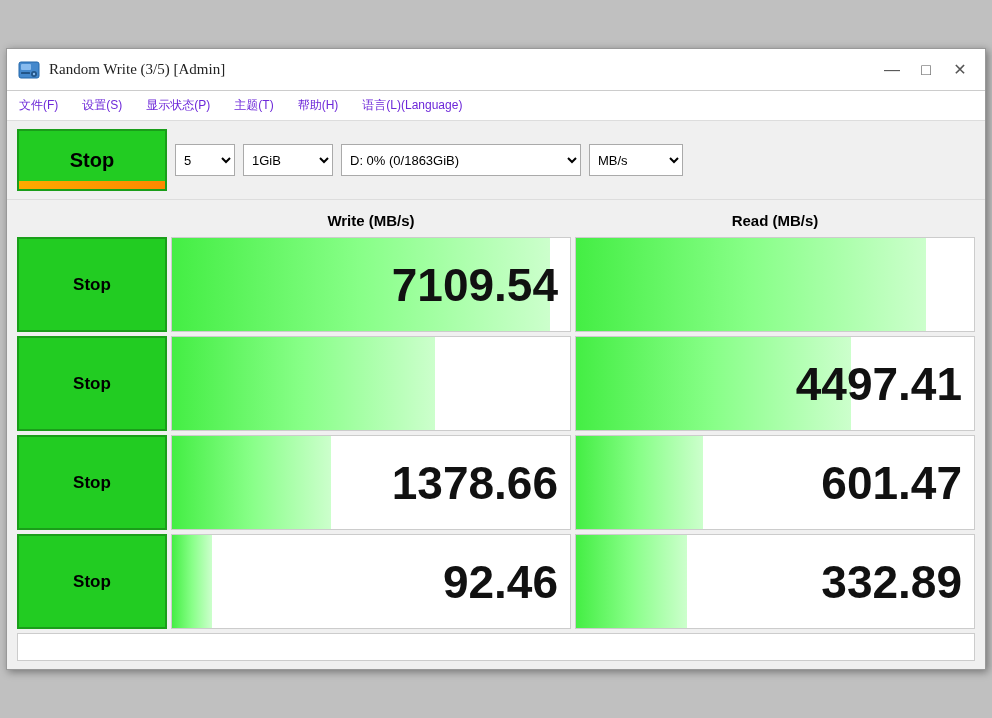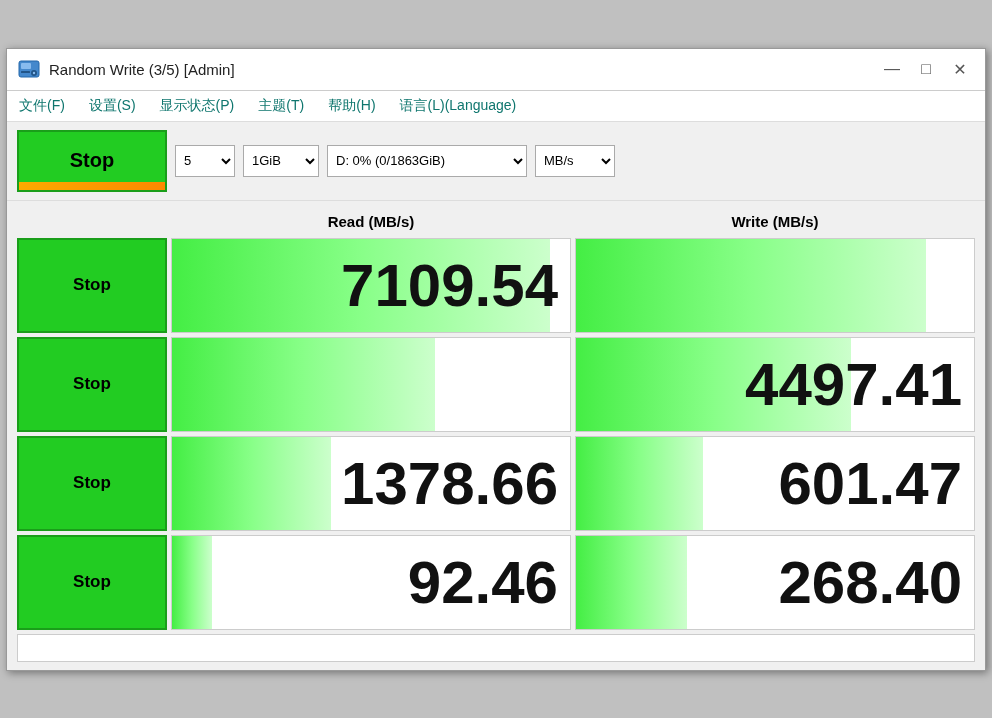--- a/index.html
+++ b/index.html
@@ -24,20 +24,21 @@
       align-items: center;
       justify-content: space-between;
       padding: 6px 10px;
       border-bottom: 1px solid #ccc;
       height: 42px;
     }
     .title-left {
       display: flex;
       align-items: center;
       gap: 8px;
+      font-family: Liberation Serif, serif;
     }
     .title-icon {
       width: 24px;
       height: 24px;
     }
     .title-text {
       font-size: 15px;
       font-weight: 500;
       color: #222;
     }
@@ -59,22 +60,22 @@
     }
 
     .menu-bar {
       background: white;
       display: flex;
       padding: 4px 8px;
       gap: 16px;
       border-bottom: 1px solid #ddd;
     }
     .menu-item {
-      font-size: 14px;
-      color: #0f766e;
+      font-size: 12px;
+      color: #6d28d9;
       cursor: pointer;
       padding: 2px 4px;
     }
 
     .toolbar {
       background: #f0f0f0;
       display: flex;
       align-items: center;
       padding: 8px 10px;
       gap: 8px;
@@ -104,23 +105,23 @@
 
     .select-box {
       height: 32px;
       border: 1px solid #aaa;
       background: white;
       font-size: 13px;
       padding: 2px 4px;
       cursor: pointer;
     }
     .select-num { width: 60px; }
-    .select-size { width: 76px; }
-    .select-drive { width: 200px; }
-    .select-unit { width: 80px; }
+    .select-size { width: 90px; }
+    .select-drive { width: 240px; }
+    .select-unit { width: 94px; }
 
     .main-content {
       background: #f0f0f0;
       padding: 8px 10px;
     }
     .header-row {
       display: grid;
       grid-template-columns: 150px 1fr 1fr;
       gap: 4px;
       margin-bottom: 4px;
@@ -153,21 +154,21 @@
     }
     .value-cell {
       height: 95px;
       background: white;
       border: 1px solid #ccc;
       display: flex;
       align-items: center;
       justify-content: flex-end;
       padding-right: 12px;
       font-weight: bold;
-      font-size: 60px;
+      font-size: 46px;
       color: #111;
       position: relative;
       overflow: hidden;
     }
     .value-cell .bar-bg {
       position: absolute;
       left: 0;
       top: 0;
       bottom: 0;
       background: linear-gradient(to right, #44ee44, #88ff88, #ccffcc);
@@ -237,22 +238,22 @@
       <option>MB/s</option>
       <option>GB/s</option>
       <option>IOPS</option>
     </select>
   </div>
 
   <div class="main-content">
 
     <div class="header-row">
       <div class="header-cell"></div>
+      <div class="header-cell">Write (MB/s)</div>
       <div class="header-cell">Read (MB/s)</div>
-      <div class="header-cell">Write (MB/s)</div>
     </div>
 
     <div class="data-row">
       <button class="stop-btn-row">Stop</button>
       <div class="value-cell">
         <div class="bar-bg" style="width: 95%"></div>
         <span class="val-text">7109.54</span>
       </div>
       <div class="value-cell">
         <div class="bar-bg" style="width: 88%"></div>
@@ -283,21 +284,21 @@
     </div>
 
     <div class="data-row">
       <button class="stop-btn-row">Stop</button>
       <div class="value-cell">
         <div class="bar-bg" style="width: 10%"></div>
         <span class="val-text">92.46</span>
       </div>
       <div class="value-cell">
         <div class="bar-bg" style="width: 28%"></div>
-        <span class="val-text">268.40</span>
+        <span class="val-text">332.89</span>
       </div>
     </div>
 
     <div class="status-bar">
       <span></span>
     </div>
   </div>
 </div>
 
 </body></html>

